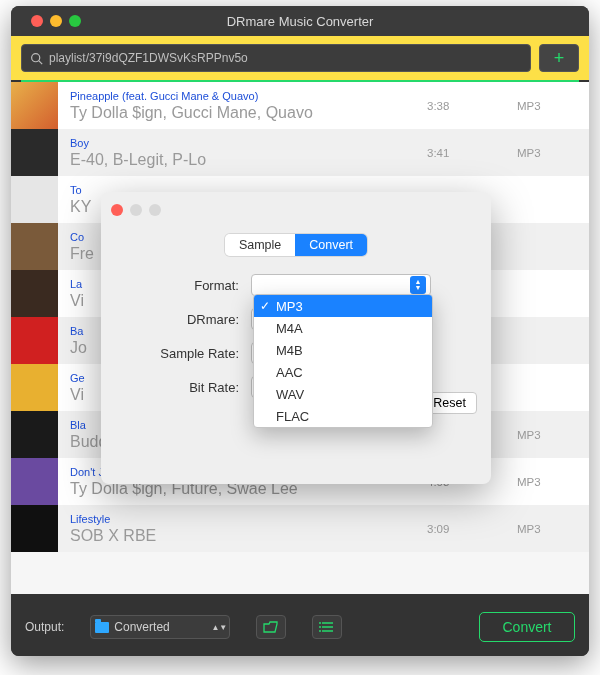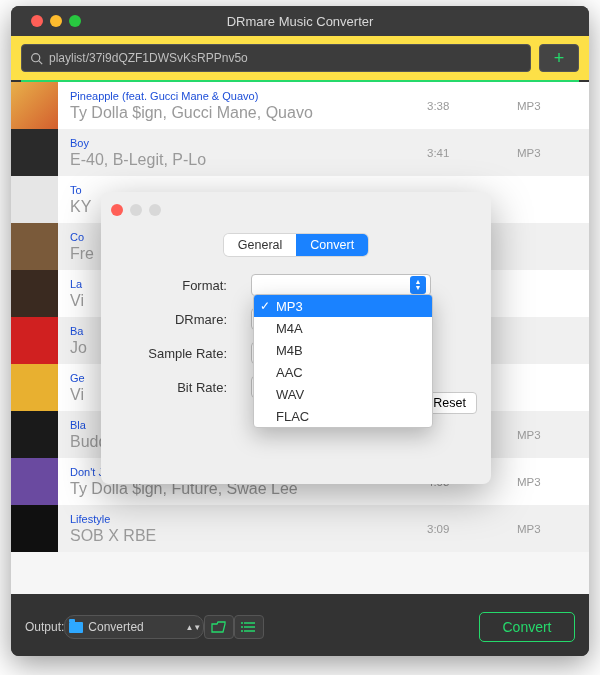--- a/index.html
+++ b/index.html
@@ -48,26 +48,26 @@
     display:flex; align-items:center; justify-content:center; font-size:9px; color:#fff;
   }
   .tcol { flex: 1; padding-left: 12px; display:flex; flex-direction:column; justify-content:center; gap:2px;}
   .tname { font-size: 11px; color: #1d4ed8; white-space:nowrap; overflow:hidden; text-overflow:ellipsis;}
   .tart  { font-size: 16px; color: #9a9a9a; white-space:nowrap; overflow:hidden; text-overflow:ellipsis;}
   .dur   { width: 90px; font-size: 11.5px; color: #9a9a9a; }
   .fmt   { width: 60px; font-size: 11.5px; color: #9a9a9a; }
 
   .bottombar {
     position: absolute; bottom: 0; left: 0; right: 0; height: 58px;
-    background: #333; display: flex; align-items: center; padding: 0 14px; gap: 0;
+    background: #333; display: flex; align-items: center; padding: 0 14px; gap: 26px;
   }
   .out-label { color: #d0d0d0; font-size: 12px; }
   .out-select {
     width: 140px; height: 24px; background: #3c3c3c; border: 1px solid #555;
-    border-radius: 10px; color: #d0d0d0; font-size: 12px; display:flex; align-items:center;
+    border-radius: 4px; color: #d0d0d0; font-size: 12px; display:flex; align-items:center;
     padding: 0 6px 0 4px; gap: 4px; justify-content:space-between;
   }
   .folder-ico { width:14px; height:11px; background:#2ea8ff; border-radius:1px; position:relative; flex:0 0 14px;}
   .folder-ico::before{content:''; position:absolute; top:-3px; left:0; width:6px; height:3px; background:#2ea8ff; border-radius:1px 1px 0 0;}
   .updown { width:8px; display:flex; flex-direction:column; align-items:center; color:#ccc; font-size:8px; line-height:5px;}
   .icon-btn {
     width: 30px; height: 24px; background: #3c3c3c; border: 1px solid #555;
     border-radius: 4px; display:flex; align-items:center; justify-content:center; color:#25d96b;
   }
   .convert-btn {
@@ -88,21 +88,21 @@
   .ddot.grey1 { background:#d8d8d8; }
   .ddot.grey2 { background:#d8d8d8; }
   .segbar { display:flex; justify-content:center; margin-top:6px;}
   .seg { display:flex; border-radius:5px; overflow:hidden; box-shadow:0 0 0 1px rgba(0,0,0,0.1);}
   .seg-btn { height:22px; padding:0 14px; font-size:12.5px; display:flex; align-items:center; background:#fff; color:#333;}
   .seg-btn.active { background:#1a82ff; color:#fff;}
   .formgrid {
     margin-top: 18px; display:grid; grid-template-columns: 120px 180px; row-gap: 12px;
     align-items:center; padding-left: 30px;
   }
-  .flabel { text-align:right; font-size:13px; color:#333; padding-right:24px;}
+  .flabel { text-align:right; font-size:13px; color:#333; padding-right:12px;}
   .fsel {
     height:22px; border:1px solid #bfbfbf; border-radius:4px; background:#fff;
     display:flex; align-items:center; justify-content:flex-end; padding:0 4px; position:relative;
   }
   .fsel-cap {
     width:16px; height:18px; border-radius:3px; background:#1a82ff;
     display:flex; flex-direction:column; align-items:center; justify-content:center;
     color:#fff; font-size:7px; line-height:6px;
   }
   .reset-btn {
@@ -283,21 +283,21 @@
 
   <div class="dialog">
     <div class="dialog-top">
       <div class="ddot red"></div>
       <div class="ddot grey1"></div>
       <div class="ddot grey2"></div>
     </div>
     <div class="segbar">
       <div class="seg">
         <div class="seg-btn">
-            <span>General</span>
+            <span>Sample</span>
           </div>
         <div class="seg-btn active">
             <span>Convert</span>
           </div>
       </div>
     </div>
 
     <div class="formgrid">
       <div class="flabel">Format:</div>
       <div class="fsel">

